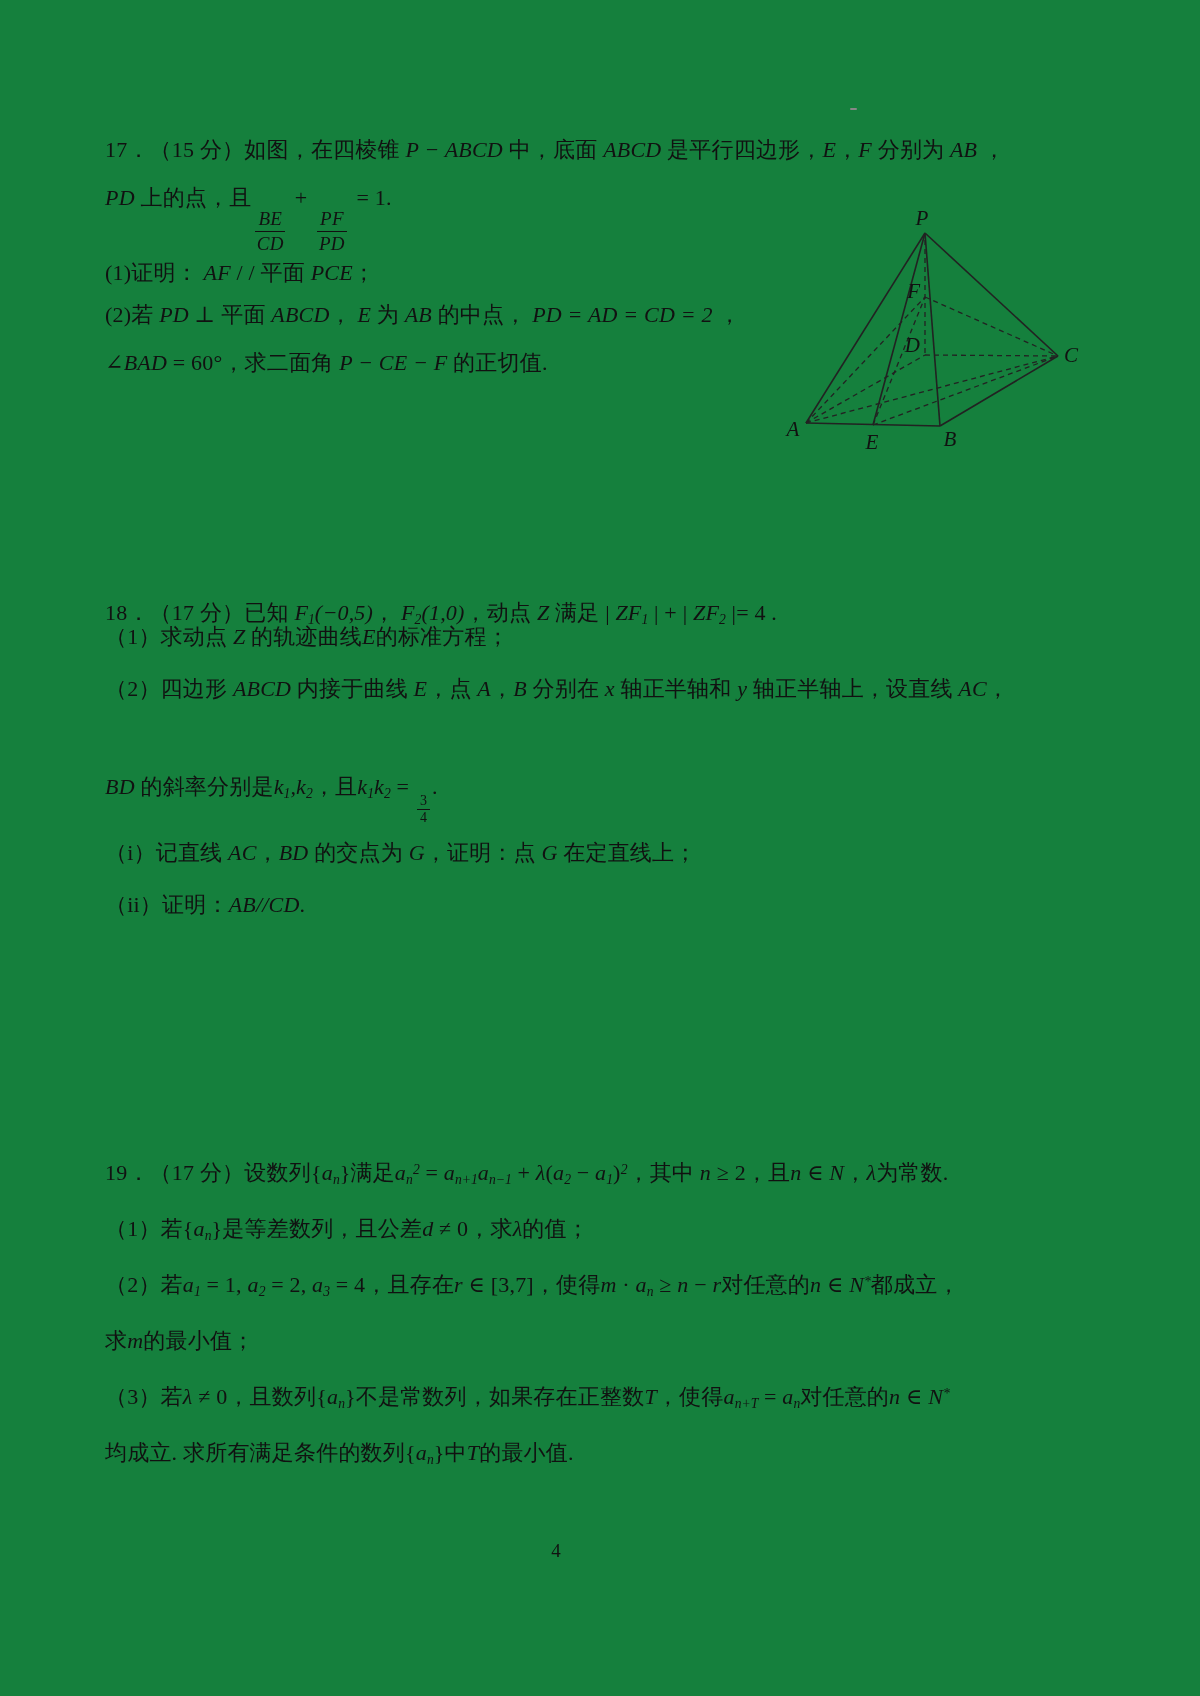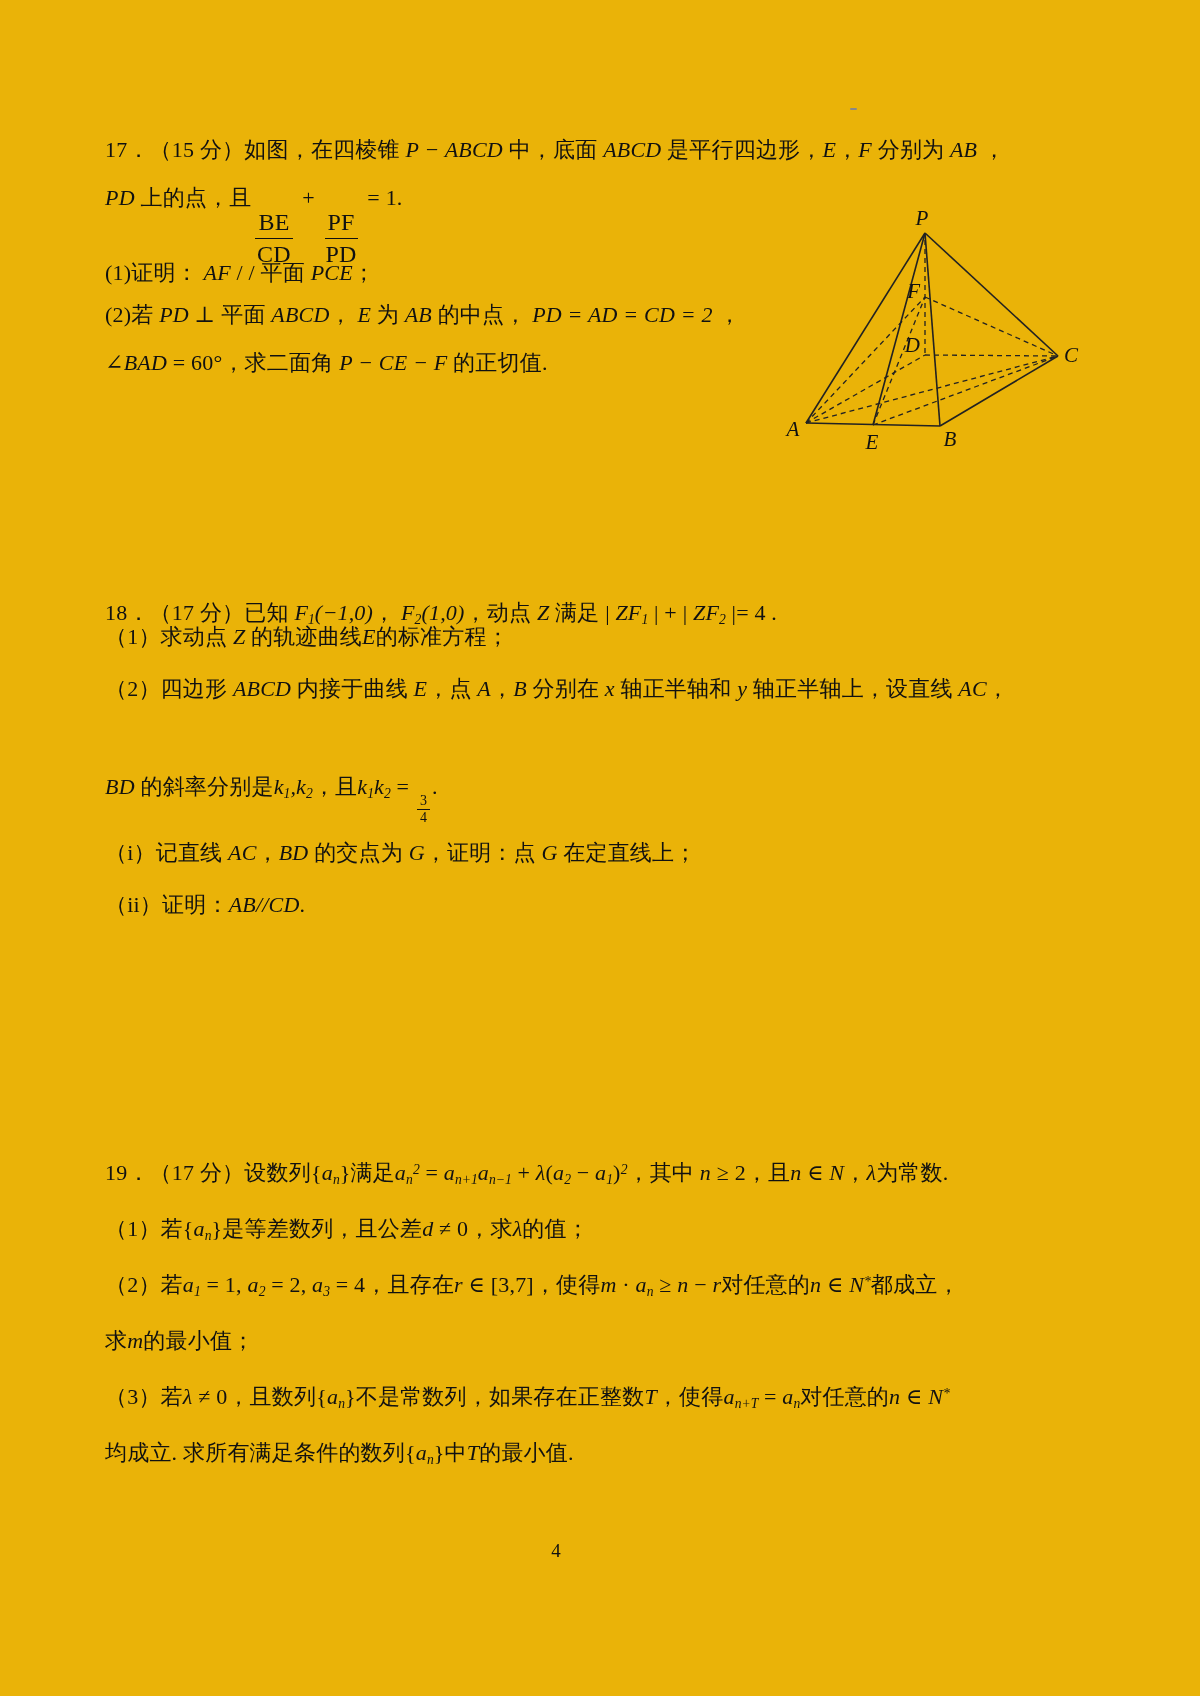--- a/index.html
+++ b/index.html
@@ -1,37 +1,37 @@
 <!DOCTYPE html>
 <html><head>
 <meta charset="utf-8">
 <style>
   html,body{margin:0;padding:0;background:#ffffff;}
   .sheet{
     position:relative;
     width:1200px;height:1696px;
-    background:#eab308;
+    background:#15803d;
     font-family:"Liberation Serif","DejaVu Serif",serif;
     color:#111;
     overflow:hidden;
   }
   .tline{
     position:absolute;
     left:105px;
     font-size:22px;
     white-space:nowrap;
     letter-spacing:0.2px;
   }
   .tline i.mv{font-style:italic;font-family:"Liberation Serif","DejaVu Serif",serif;}
   .tline sub.mv{font-style:italic;font-size:0.62em;vertical-align:-0.28em;letter-spacing:0;}
   .tline sup.mv{font-style:italic;font-size:0.62em;vertical-align:0.45em;letter-spacing:0;}
   .frac{
     display:inline-flex;flex-direction:column;align-items:center;
     vertical-align:-1.05em;line-height:1.18;
-    font-size:24px;margin:0 4px;
+    font-style:italic;font-size:19px;margin:0 4px;
   }
   .frac .fnum{border-bottom:1.4px solid #111;padding:0 3px 1px;}
   .frac .fden{padding-top:1px;}
   .frac.fsmall{font-size:14px;font-style:normal;vertical-align:-0.75em;line-height:1.05;margin:0 2px;}
   .figure-svg{position:absolute;left:720px;top:190px;}
   .figure-svg text{
     font-family:"Liberation Serif","DejaVu Serif",serif;
     font-style:italic;font-size:21px;fill:#111;
   }
   .stray{
@@ -86,21 +86,21 @@
     <text x="202" y="35" text-anchor="middle">P</text>
     <text x="73" y="246" text-anchor="middle">A</text>
     <text x="152" y="259" text-anchor="middle">E</text>
     <text x="230" y="256" text-anchor="middle">B</text>
     <text x="344" y="172" text-anchor="start">C</text>
     <text x="200" y="162" text-anchor="end">D</text>
     <text x="200" y="108" text-anchor="end">F</text>
   </svg>
 
   <div>
-    <div class="tline" style="top:598px">18．（17 分）已知 <i class="mv">F</i><sub class="mv">1</sub><i class="mv">(−1,0)</i>，  <i class="mv">F</i><sub class="mv">2</sub><i class="mv">(1,0)</i>，动点 <i class="mv">Z</i> 满足 | <i class="mv">ZF</i><sub class="mv">1</sub> | + | <i class="mv">ZF</i><sub class="mv">2</sub> |= 4 .</div>
+    <div class="tline" style="top:598px">18．（17 分）已知 <i class="mv">F</i><sub class="mv">1</sub><i class="mv">(−0,5)</i>，  <i class="mv">F</i><sub class="mv">2</sub><i class="mv">(1,0)</i>，动点 <i class="mv">Z</i> 满足 | <i class="mv">ZF</i><sub class="mv">1</sub> | + | <i class="mv">ZF</i><sub class="mv">2</sub> |= 4 .</div>
     <div class="tline" style="top:622px">（1）求动点 <i class="mv">Z</i> 的轨迹曲线<i class="mv">E</i>的标准方程；</div>
     <div class="tline" style="top:674px">（2）四边形 <i class="mv">ABCD</i> 内接于曲线 <i class="mv">E</i>，点 <i class="mv">A</i>，<i class="mv">B</i> 分别在 <i class="mv">x</i> 轴正半轴和 <i class="mv">y</i> 轴正半轴上，设直线 <i class="mv">AC</i>，</div>
     <div class="tline" style="top:772px"><i class="mv">BD</i> 的斜率分别是<i class="mv">k</i><sub class="mv">1</sub><i class="mv">,k</i><sub class="mv">2</sub>，且<i class="mv">k</i><sub class="mv">1</sub><i class="mv">k</i><sub class="mv">2</sub> = <span class="frac fsmall">
           <span class="fnum">3</span>
           <span class="fden">4</span>
         </span>.</div>
     <div class="tline" style="top:838px">（i）记直线 <i class="mv">AC</i>，<i class="mv">BD</i> 的交点为 <i class="mv">G</i>，证明：点 <i class="mv">G</i> 在定直线上；</div>
     <div class="tline" style="top:890px">（ii）证明：<i class="mv">AB//CD</i>.</div>
   </div>
 

